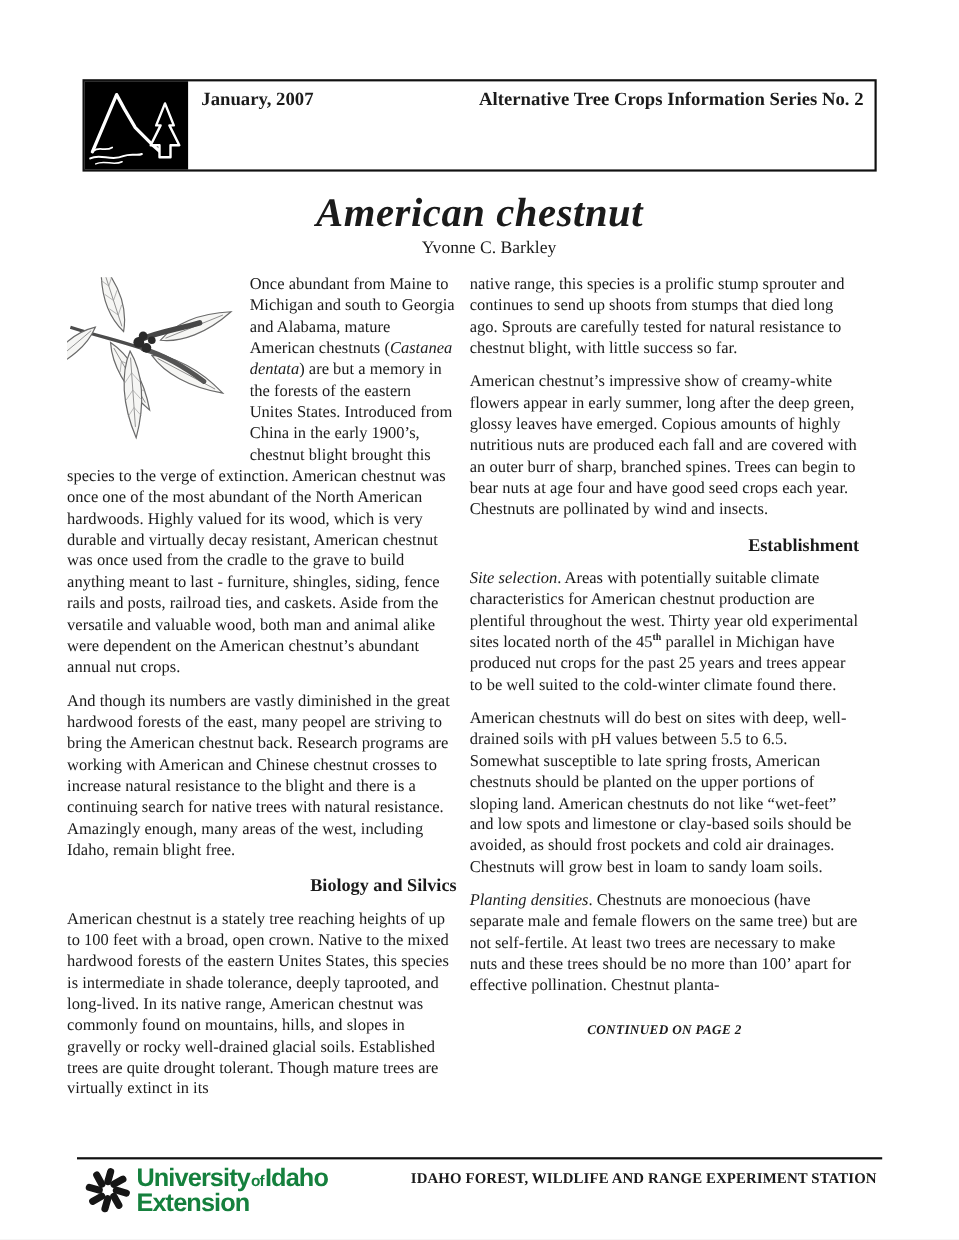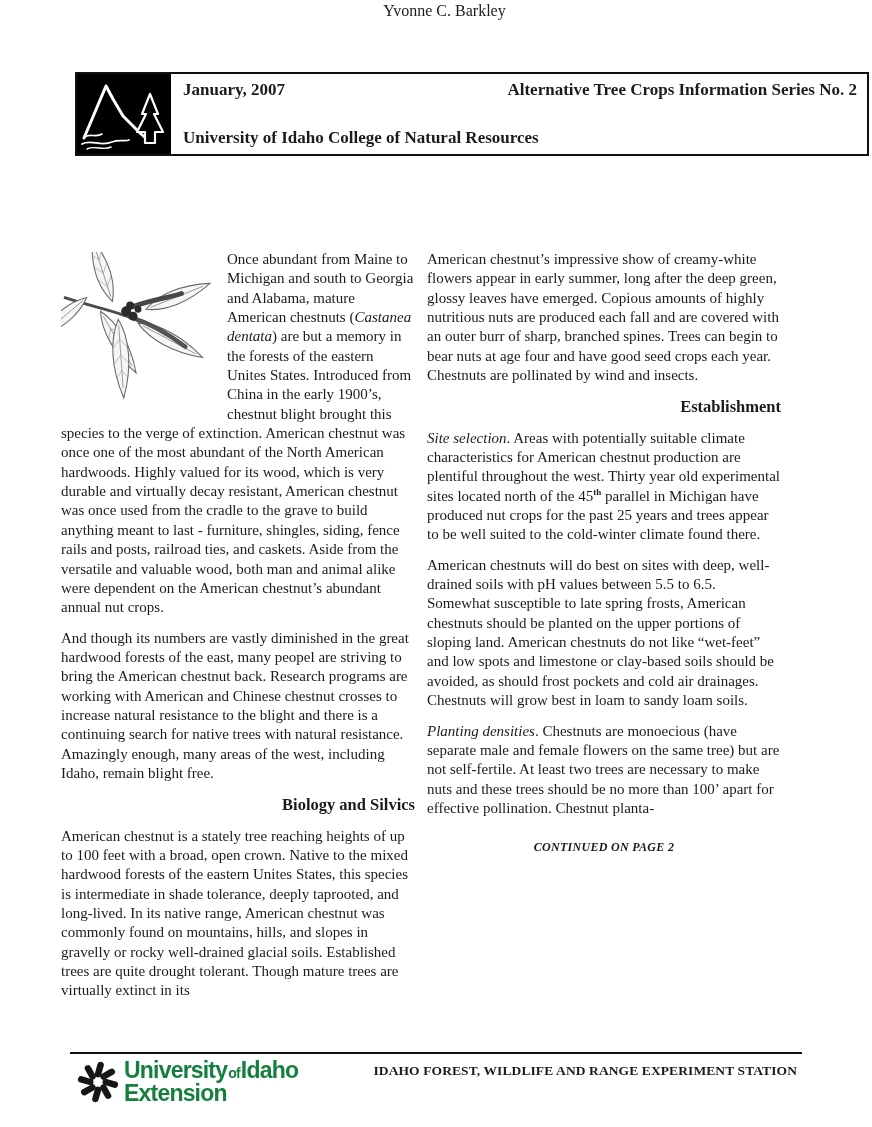--- a/index.html
+++ b/index.html
@@ -4,22 +4,22 @@
 <style>
   * { margin:0; padding:0; box-sizing:border-box; }
   html,body { background:#e8e8e8; }
   body { font-family:"Liberation Serif", serif; }
   .page {
     position:relative; width:872px; height:1127px; margin:0 auto;
     background:#ffffff; color:#1b1b1b; overflow:hidden;
   }
   
   .masthead {
-    position:absolute; left:75px; top:72px; width:794px; height:84px;
-    border:2px solid #111; display:flex;
+    position:absolute; left:75px; top:72px; width:722px; height:84px;
+    border:2px solid #111; display:flex;text-align:center;
   }
   .masthead-logo { width:94px; height:100%; background:#000; flex:0 0 94px; }
   .masthead-text { flex:1; padding:6px 10px 4px 12px; display:flex; flex-direction:column; justify-content:space-between; }
   .masthead-row1 { display:flex; justify-content:space-between; font-weight:bold; font-size:17px; }
   .masthead-row2 { font-weight:bold; font-size:17px; padding-bottom:2px; }
   
   .doc-title {
     margin-top:172px; text-align:center; font-size:37px; font-weight:bold; font-style:italic;
     letter-spacing:0.5px;
   }
@@ -67,24 +67,24 @@
         <path d="M8,63 C13,59 19,64 25,60" fill="none" stroke="#fff" stroke-width="1.6" stroke-linecap="round"></path>
         <path d="M5,70 C14,65 24,73 35,68 C42,65 48,68 52,66" fill="none" stroke="#fff" stroke-width="1.8" stroke-linecap="round"></path>
         <path d="M10,75 C18,71 26,77 34,73" fill="none" stroke="#fff" stroke-width="1.4" stroke-linecap="round"></path>
       </svg>
     </div>
     <div class="masthead-text">
       <div class="masthead-row1">
         <span>January, 2007</span>
         <span>Alternative Tree Crops Information Series No. 2</span>
       </div>
-      <div class="masthead-row2">University of Idaho College of Natural Resources</div>
     </div>
   </div>
 
+  <h1 class="doc-title">American chestnut</h1>
   <div class="doc-author">Yvonne C. Barkley</div>
 
   <div class="columns">
 
     <div class="col">
       <svg class="branch-illo" viewBox="0 0 160 160">
         <g stroke="#6a6a6a" stroke-width="1.1" fill="#f6f6f4">
 
           <path d="M3,44 C28,52 46,56 64,62 C84,68 98,74 108,80" fill="none" stroke="#4c4c4c" stroke-width="3"></path>
 
@@ -126,20 +126,21 @@
             <circle cx="78" cy="56" r="3.5"></circle>
         </g>
       </svg>
       <p><span>Once abundant from Maine to Michigan and south to Georgia and Alabama, mature American chestnuts (</span><span class="italic">Castanea dentata</span><span>) are but a memory in the forests of the eastern Unites States. Introduced from China in the early 1900’s, chestnut blight brought this species to the verge of extinction. American chestnut was once one of the most abundant of the North American hardwoods. Highly valued for its wood, which is very durable and virtually decay resistant, American chestnut was once used from the cradle to the grave to build anything meant to last - furniture, shingles, siding, fence rails and posts, railroad ties, and caskets. Aside from the versatile and valuable wood, both man and animal alike were dependent on the American chestnut’s abundant annual nut crops.</span></p>
       <p>And though its numbers are vastly diminished in the great hardwood forests of the east, many peopel are striving to bring the American chestnut back. Research programs are working with American and Chinese chestnut crosses to increase natural resistance to the blight and there is a continuing search for native trees with natural resistance. Amazingly enough, many areas of the west, including Idaho, remain blight free.</p>
       <h2>Biology and Silvics</h2>
       <p>American chestnut is a stately tree reaching heights of up to 100 feet with a broad, open crown. Native to the mixed hardwood forests of the eastern Unites States, this species is intermediate in shade tolerance, deeply taprooted, and long-lived. In its native range, American chestnut was commonly found on mountains, hills, and slopes in gravelly or rocky well-drained glacial soils. Established trees are quite drought tolerant. Though mature trees are virtually extinct in its</p>
     </div>
 
     <div class="col">
+      <p>native range, this species is a prolific stump sprouter and continues to send up shoots from stumps that died long ago. Sprouts are carefully tested for natural resistance to chestnut blight, with little success so far.</p>
       <p>American chestnut’s impressive show of creamy-white flowers appear in early summer, long after the deep green, glossy leaves have emerged. Copious amounts of highly nutritious nuts are produced each fall and are covered with an outer burr of sharp, branched spines. Trees can begin to bear nuts at age four and have good seed crops each year. Chestnuts are pollinated by wind and insects.</p>
       <h2>Establishment</h2>
       <p><span class="italic">Site selection</span><span>. Areas with potentially suitable climate characteristics for American chestnut production are plentiful throughout the west. Thirty year old experimental sites located north of the 45</span><sup>th</sup><span> parallel in Michigan have produced nut crops for the past 25 years and trees appear to be well suited to the cold-winter climate found there.</span></p>
       <p>American chestnuts will do best on sites with deep, well-drained soils with pH values between 5.5 to 6.5. Somewhat susceptible to late spring frosts, American chestnuts should be planted on the upper portions of sloping land. American chestnuts do not like “wet-feet” and low spots and limestone or clay-based soils should be avoided, as should frost pockets and cold air drainages. Chestnuts will grow best in loam to sandy loam soils.</p>
       <p><span class="italic">Planting densities</span><span>. Chestnuts are monoecious (have separate male and female flowers on the same tree) but are not self-fertile. At least two trees are necessary to make nuts and these trees should be no more than 100’ apart for effective pollination. Chestnut planta-</span></p>
       <div class="continued">CONTINUED ON PAGE 2</div>
     </div>
 
   </div>
 

